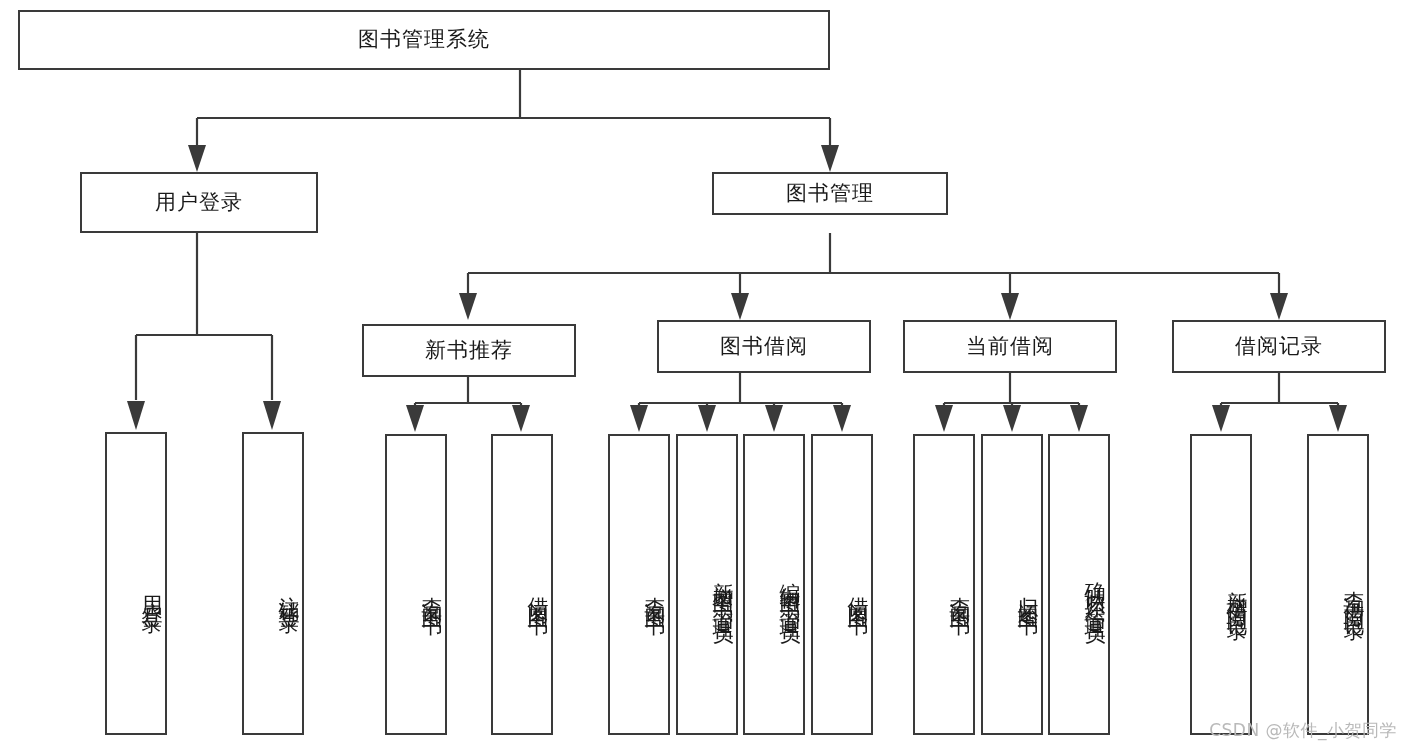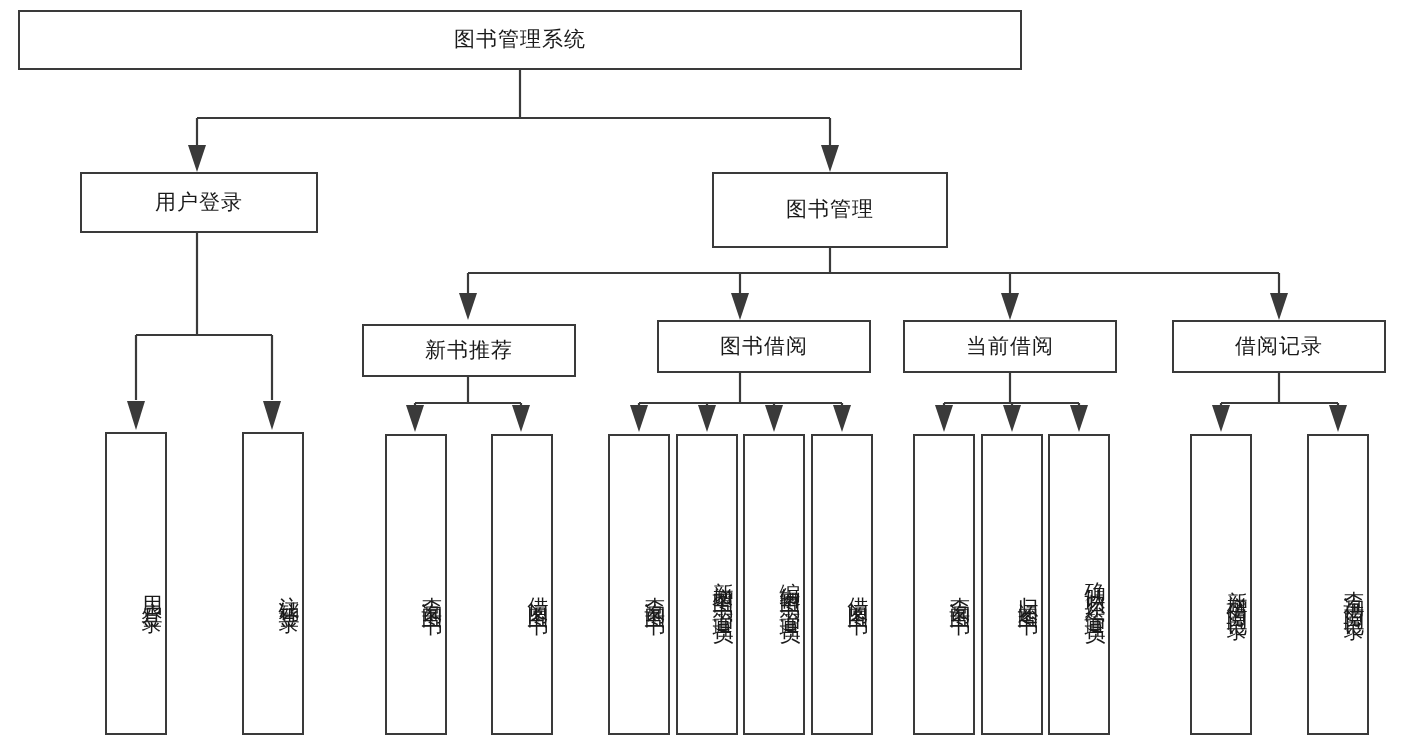--- a/index.html
+++ b/index.html
@@ -132,28 +132,28 @@
     <polygon points="1079,432 1070,405 1088,405" fill="#3a3a3a" stroke="none"></polygon>
 
     <path d="M 1279 373 L 1279 403"></path>
     <path d="M 1221 403 L 1338 403"></path>
     <path d="M 1221 403 L 1221 412"></path>
     <polygon points="1221,432 1212,405 1230,405" fill="#3a3a3a" stroke="none"></polygon>
     <path d="M 1338 403 L 1338 412"></path>
     <polygon points="1338,432 1329,405 1347,405" fill="#3a3a3a" stroke="none"></polygon>
   </svg>
 
-  <div class="node horiz" style="left:18px; top:10px; width:1004px; height:60px;">
+  <div class="node horiz" style="left:18px; top:10px; width:812px; height:60px;">
     <span class="label">图书管理系统</span>
   </div>
 
   <div class="node horiz" style="left:80px; top:172px; width:238px; height:61px;">
     <span class="label">用户登录</span>
   </div>
-  <div class="node horiz" style="left:712px; top:172px; width:236px; height:76px;">
+  <div class="node horiz" style="left:712px; top:172px; width:236px; height:43px;">
     <span class="label">图书管理</span>
   </div>
 
   <div class="node horiz" style="left:362px; top:324px; width:214px; height:53px;">
     <span class="label">新书推荐</span>
   </div>
   <div class="node horiz" style="left:633px; top:320px; width:214px; height:53px;margin-left:24px;">
     <span class="label">图书借阅</span>
   </div>
   <div class="node horiz" style="left:903px; top:320px; width:214px; height:53px;">
@@ -200,14 +200,15 @@
     <span class="label">确认归还（管理员）</span>
   </div>
 
   <div class="node vert" style="left:1190px; top:434px; width:62px; height:301px;">
     <span class="label">新增借阅记录</span>
   </div>
   <div class="node vert" style="left:1307px; top:434px; width:62px; height:301px;">
     <span class="label">查询借阅记录</span>
   </div>
 
+  <div class="watermark">CSDN @软件_小贺同学</div>
 
 </div>
 
 </body></html>

